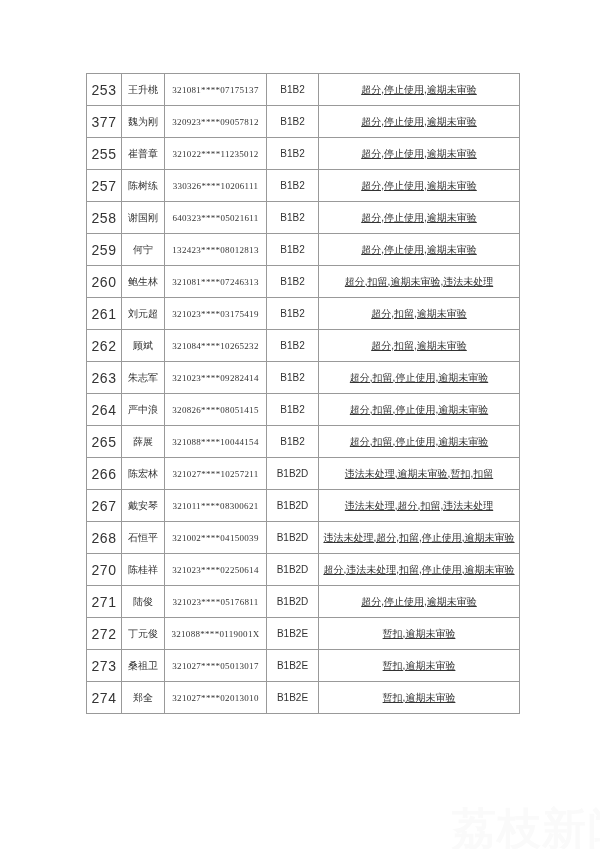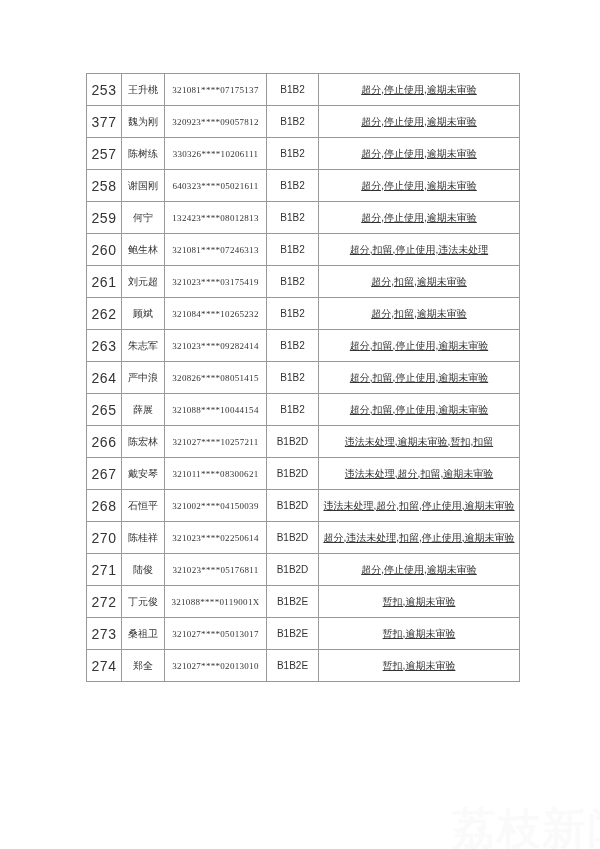--- a/index.html
+++ b/index.html
@@ -103,20 +103,27 @@
   </tr>
 
   <tr>
     <td class="cell-no">377</td>
     <td class="cell-name">魏为刚</td>
     <td class="cell-id">320923****09057812</td>
     <td class="cell-type">B1B2</td>
     <td class="cell-status">超分,停止使用,逾期未审验</td>
   </tr>
 
+  <tr>
+    <td class="cell-no">255</td>
+    <td class="cell-name">崔普章</td>
+    <td class="cell-id">321022****11235012</td>
+    <td class="cell-type">B1B2</td>
+    <td class="cell-status">超分,停止使用,逾期未审验</td>
+  </tr>
 
 
   <tr>
     <td class="cell-no">257</td>
     <td class="cell-name">陈树练</td>
     <td class="cell-id">330326****10206111</td>
     <td class="cell-type">B1B2</td>
     <td class="cell-status">超分,停止使用,逾期未审验</td>
   </tr>
 
@@ -134,21 +141,21 @@
     <td class="cell-id">132423****08012813</td>
     <td class="cell-type">B1B2</td>
     <td class="cell-status">超分,停止使用,逾期未审验</td>
   </tr>
 
   <tr>
     <td class="cell-no">260</td>
     <td class="cell-name">鲍生林</td>
     <td class="cell-id">321081****07246313</td>
     <td class="cell-type">B1B2</td>
-    <td class="cell-status">超分,扣留,停止使用,违法未处理</td>
+    <td class="cell-status">超分,扣留,逾期未审验,违法未处理</td>
   </tr>
 
   <tr>
     <td class="cell-no">261</td>
     <td class="cell-name">刘元超</td>
     <td class="cell-id">321023****03175419</td>
     <td class="cell-type">B1B2</td>
     <td class="cell-status">超分,扣留,逾期未审验</td>
   </tr>
 
@@ -190,21 +197,21 @@
     <td class="cell-id">321027****10257211</td>
     <td class="cell-type">B1B2D</td>
     <td class="cell-status">违法未处理,逾期未审验,暂扣,扣留</td>
   </tr>
 
   <tr>
     <td class="cell-no">267</td>
     <td class="cell-name">戴安琴</td>
     <td class="cell-id">321011****08300621</td>
     <td class="cell-type">B1B2D</td>
-    <td class="cell-status">违法未处理,超分,扣留,逾期未审验</td>
+    <td class="cell-status">违法未处理,超分,扣留,违法未处理</td>
   </tr>
 
   <tr>
     <td class="cell-no">268</td>
     <td class="cell-name">石恒平</td>
     <td class="cell-id">321002****04150039</td>
     <td class="cell-type">B1B2D</td>
     <td class="cell-status">违法未处理,超分,扣留,停止使用,逾期未审验</td>
   </tr>
 

